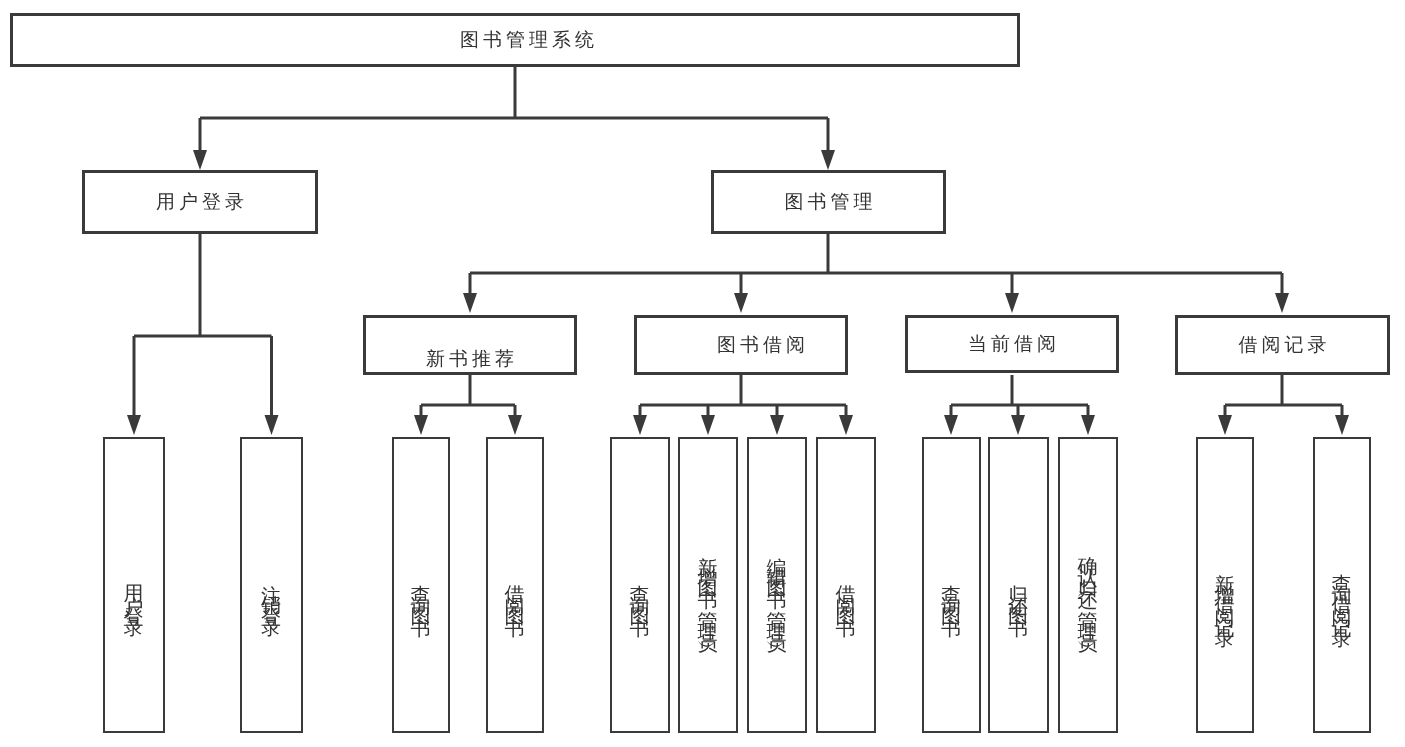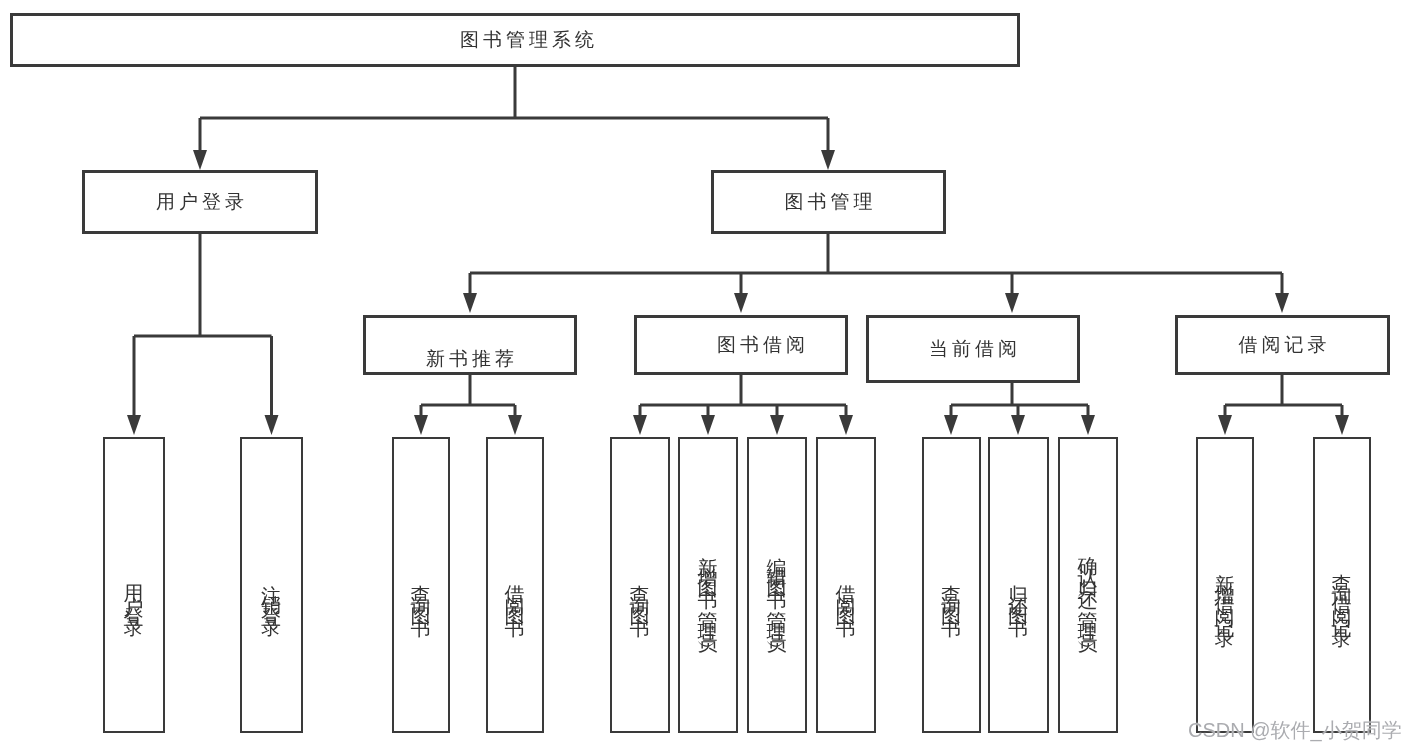--- a/index.html
+++ b/index.html
@@ -115,21 +115,21 @@
   <div class="node h" style="left:711px;top:170px;width:235px;height:64px;font-family:Liberation Serif, serif;">
     <span>图书管理</span>
   </div>
 
   <div class="node h" style="left:363px;top:315px;width:214px;height:60px;align-items:flex-end;">
     <span>新书推荐</span>
   </div>
   <div class="node h" style="left:634px;top:315px;width:214px;height:60px;padding-left:40px;">
     <span>图书借阅</span>
   </div>
-  <div class="node h" style="left:866px;top:315px;width:214px;height:68px;">
+  <div class="node h" style="left:905px;top:315px;width:214px;height:58px;">
     <span>当前借阅</span>
   </div>
   <div class="node h" style="left:1175px;top:315px;width:215px;height:60px;">
     <span>借阅记录</span>
   </div>
 
   <div class="node leaf" style="left:103px;top:437px;width:62px;height:296px;">
     <span>用户登录</span>
   </div>
   <div class="node leaf" style="left:240px;top:437px;width:63px;height:296px;">
@@ -166,15 +166,14 @@
     <span>确认归还（管理员）</span>
   </div>
 
   <div class="node leaf" style="left:1196px;top:437px;width:58px;height:296px;">
     <span>新增借阅记录</span>
   </div>
   <div class="node leaf" style="left:1313px;top:437px;width:58px;height:296px;">
     <span>查询借阅记录</span>
   </div>
 
-  <div class="watermark">CSDN @软件_小贺同学</div>
 
 </div>
 
 </body></html>

